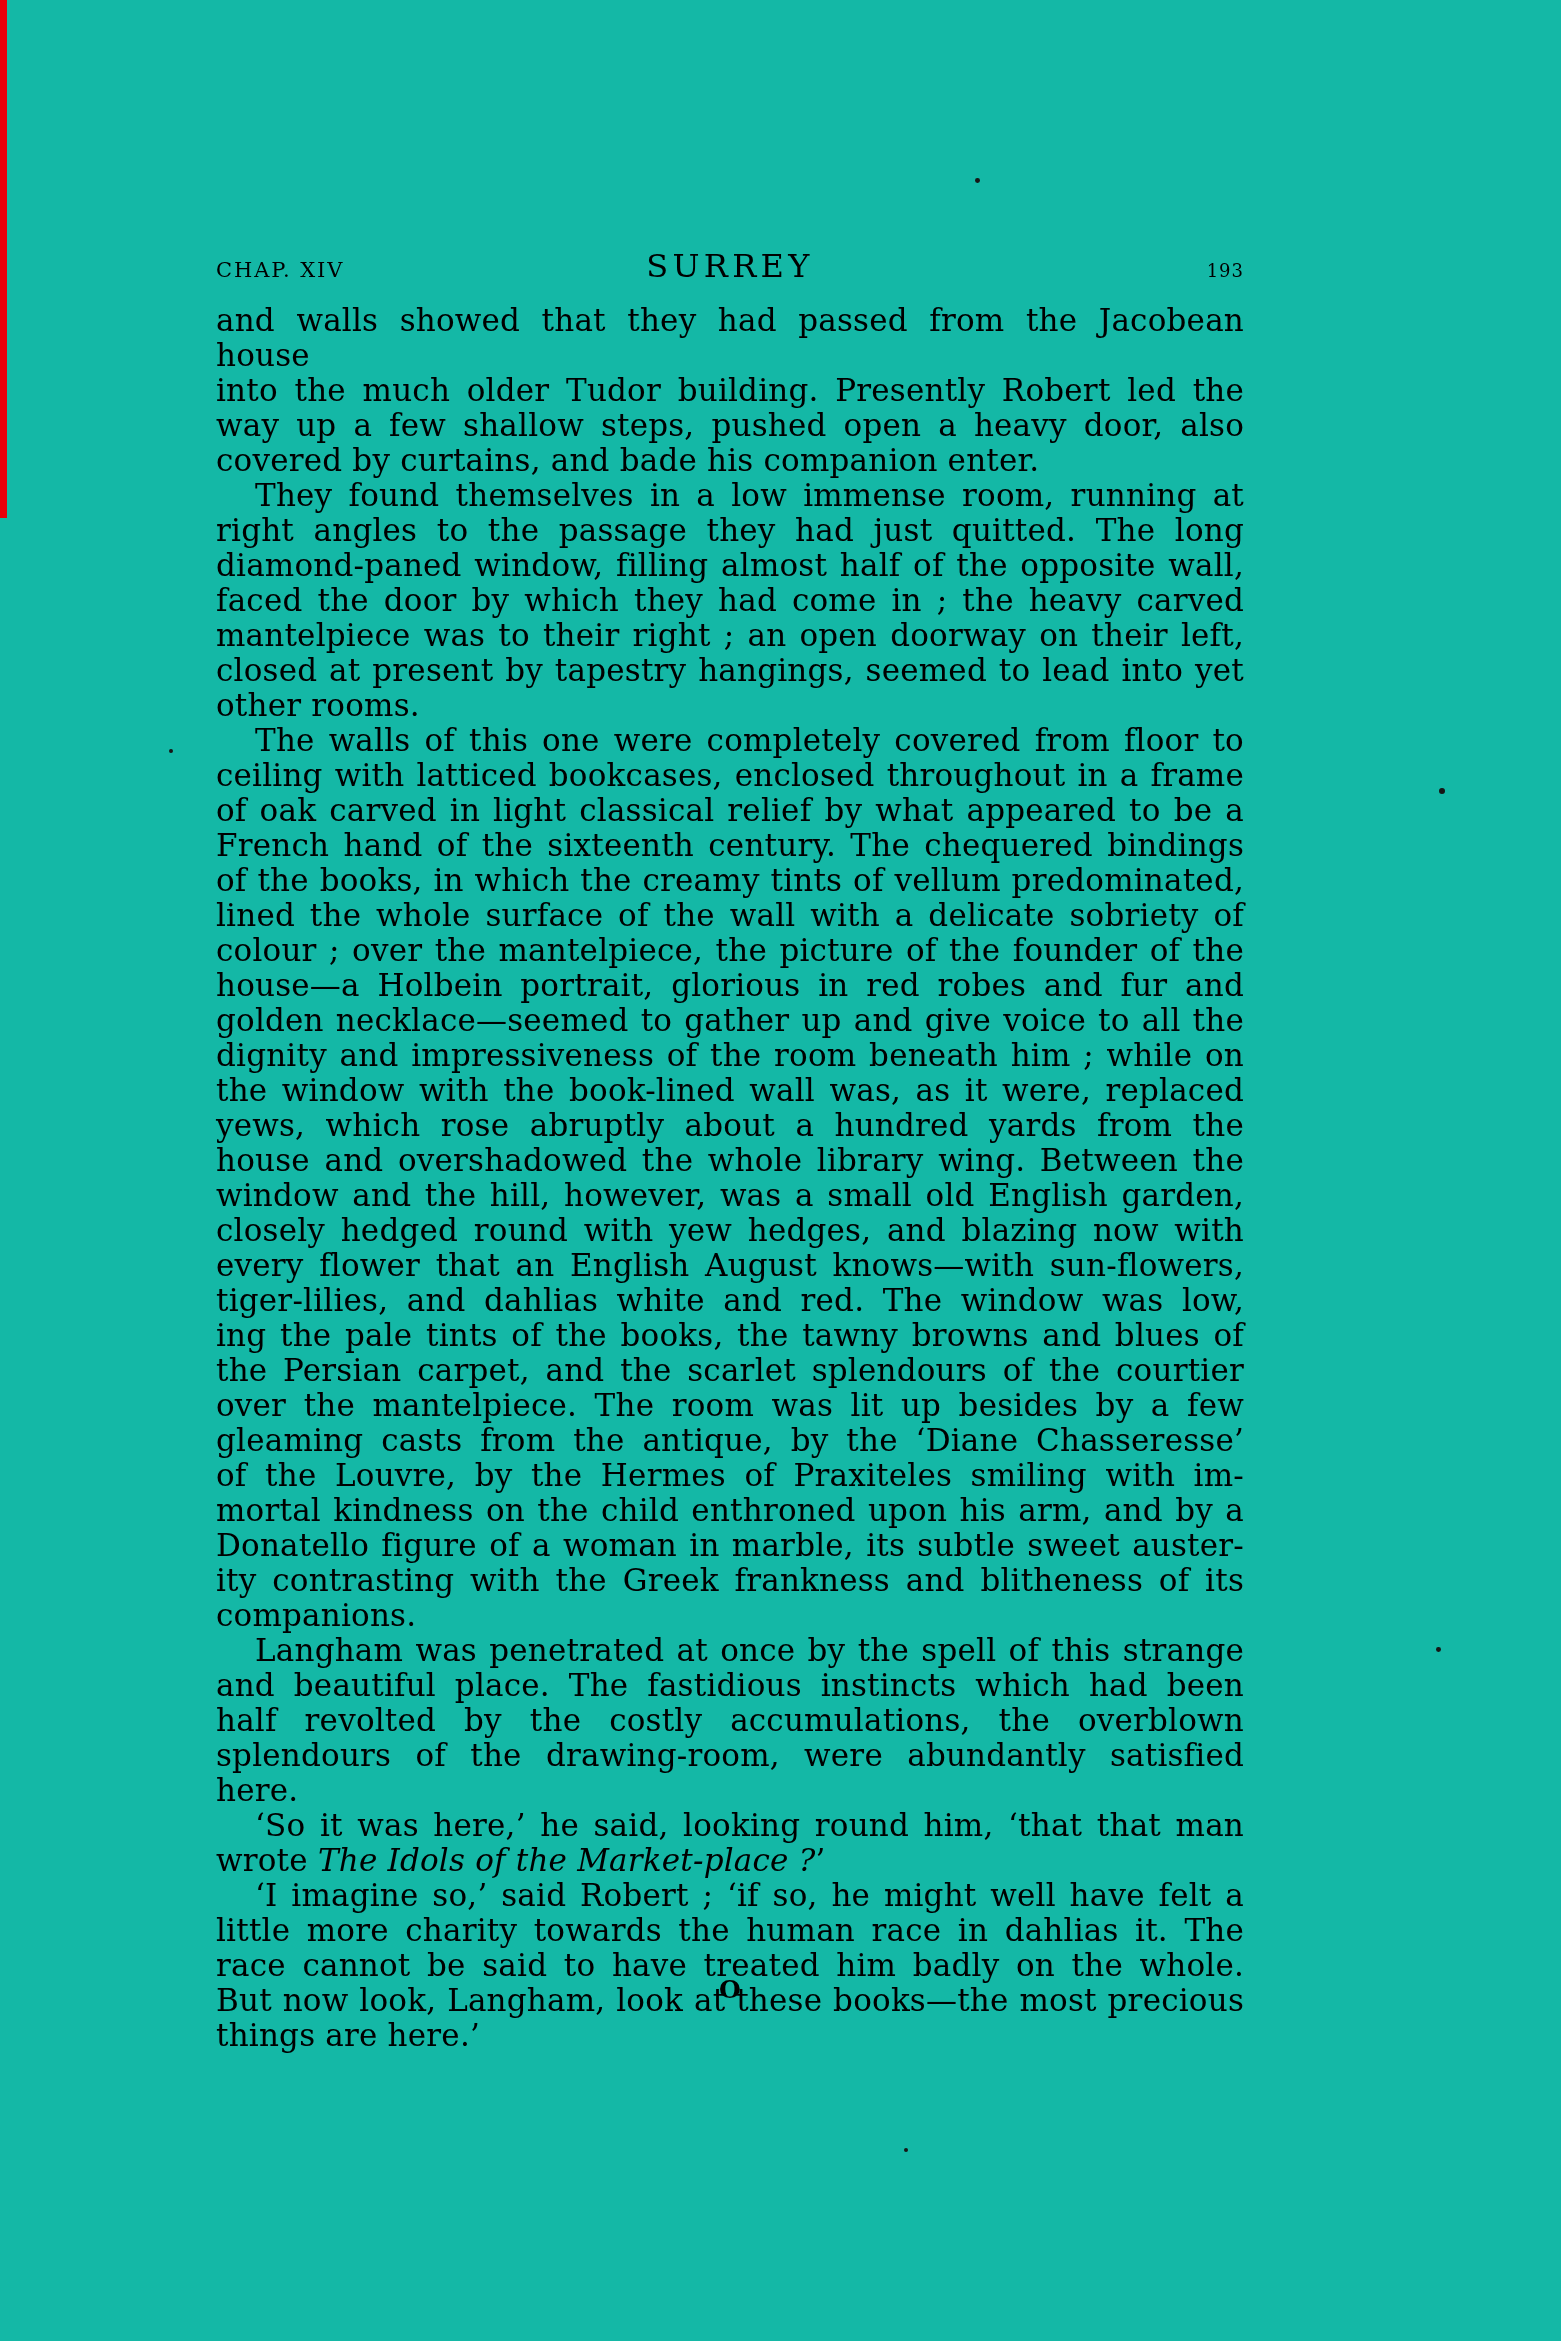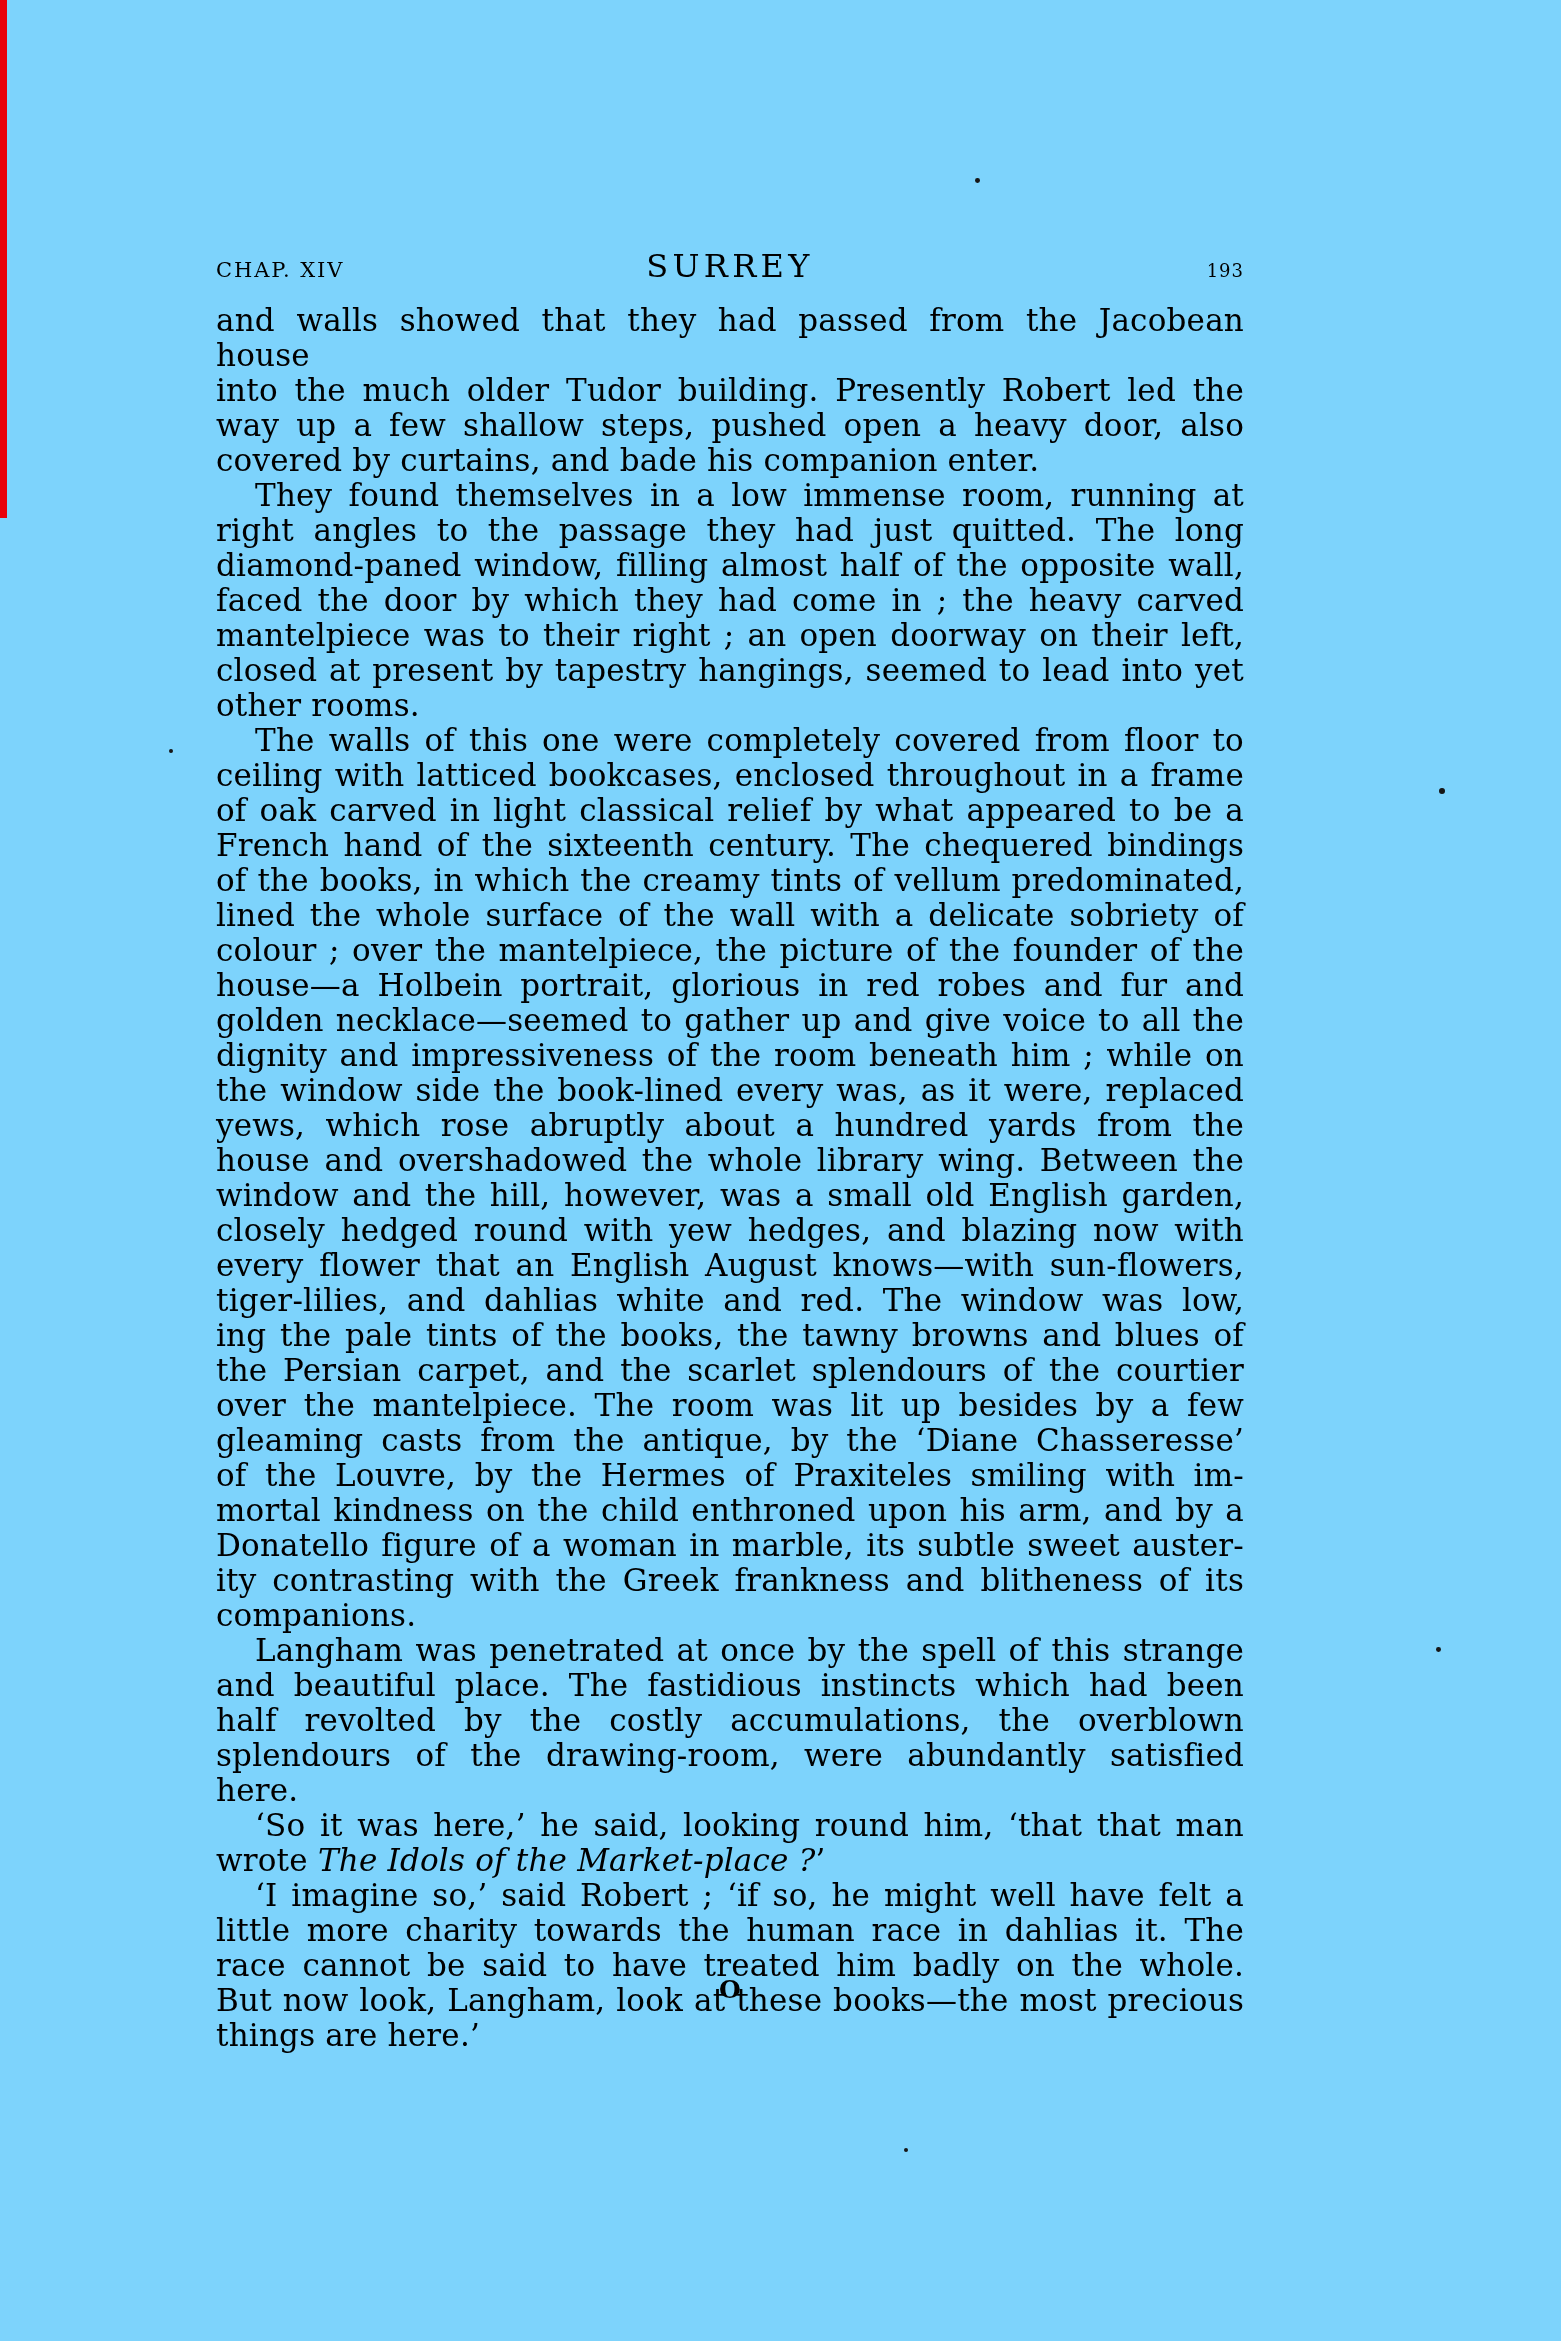--- a/index.html
+++ b/index.html
@@ -1,19 +1,19 @@
 <!DOCTYPE html>
 <html style="font-size:7.7px"><head>
 <meta charset="utf-8">
 <style>
   html,body{margin:0;padding:0;background:#ffffff;}
   .page{
     position:relative;
     width:1561px;height:2342px;
-    background:#7dd3fc;
+    background:#14b8a6;
     color:#000;
     font-family:"DejaVu Serif","Liberation Serif",serif;
     overflow:hidden;
   }
   .red-bar{position:absolute;left:0;top:0;}
   .header{
     position:absolute;left:216px;top:247px;width:1028px;
     display:grid;grid-template-columns:1fr auto 1fr;align-items:baseline;
   }
   .chap{justify-self:start;font-size:21px;letter-spacing:1.9px;}
@@ -65,21 +65,21 @@
       <div class="line indent">The walls of this one were completely covered from floor to</div>
       <div class="line">ceiling with latticed bookcases, enclosed throughout in a frame</div>
       <div class="line">of oak carved in light classical relief by what appeared to be a</div>
       <div class="line">French hand of the sixteenth century. The chequered bindings</div>
       <div class="line">of the books, in which the creamy tints of vellum predominated,</div>
       <div class="line">lined the whole surface of the wall with a delicate sobriety of</div>
       <div class="line">colour ; over the mantelpiece, the picture of the founder of the</div>
       <div class="line">house—a Holbein portrait, glorious in red robes and fur and</div>
       <div class="line">golden necklace—seemed to gather up and give voice to all the</div>
       <div class="line">dignity and impressiveness of the room beneath him ; while on</div>
-      <div class="line">the window side the book-lined every was, as it were, replaced</div>
+      <div class="line">the window with the book-lined wall was, as it were, replaced</div>
       <div class="line">yews, which rose abruptly about a hundred yards from the</div>
       <div class="line">house and overshadowed the whole library wing. Between the</div>
       <div class="line">window and the hill, however, was a small old English garden,</div>
       <div class="line">closely hedged round with yew hedges, and blazing now with</div>
       <div class="line">every flower that an English August knows—with sun-flowers,</div>
       <div class="line">tiger-lilies, and dahlias white and red. The window was low,</div>
       <div class="line">ing the pale tints of the books, the tawny browns and blues of</div>
       <div class="line">the Persian carpet, and the scarlet splendours of the courtier</div>
       <div class="line">over the mantelpiece. The room was lit up besides by a few</div>
       <div class="line">gleaming casts from the antique, by the ‘Diane Chasseresse’</div>

